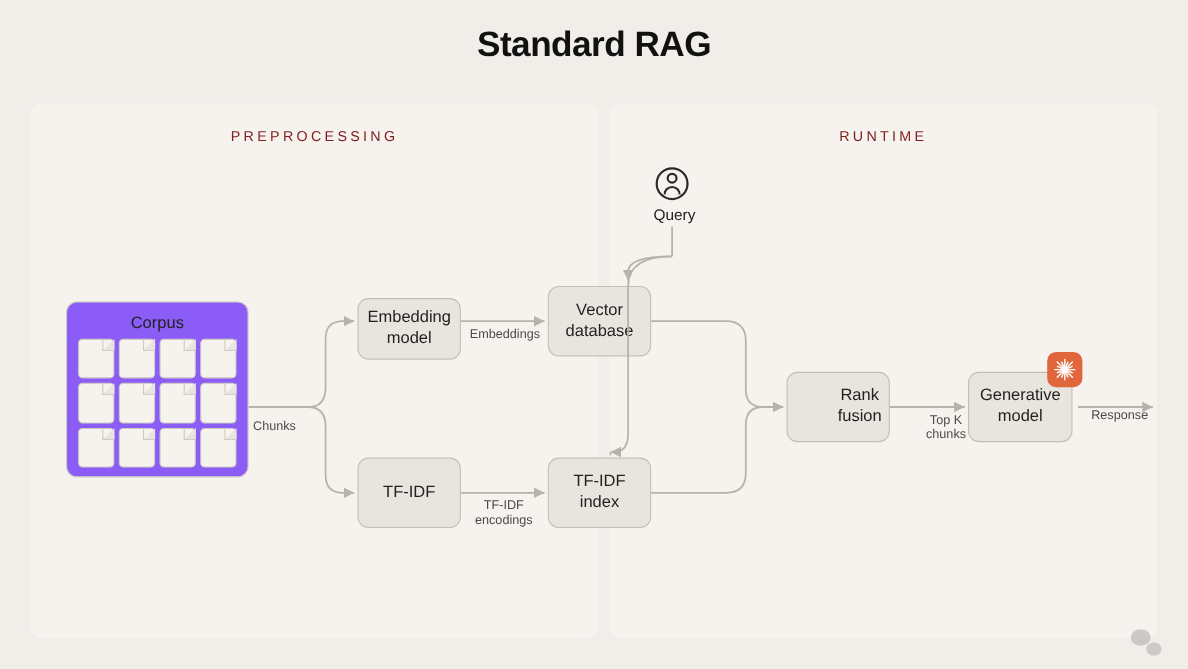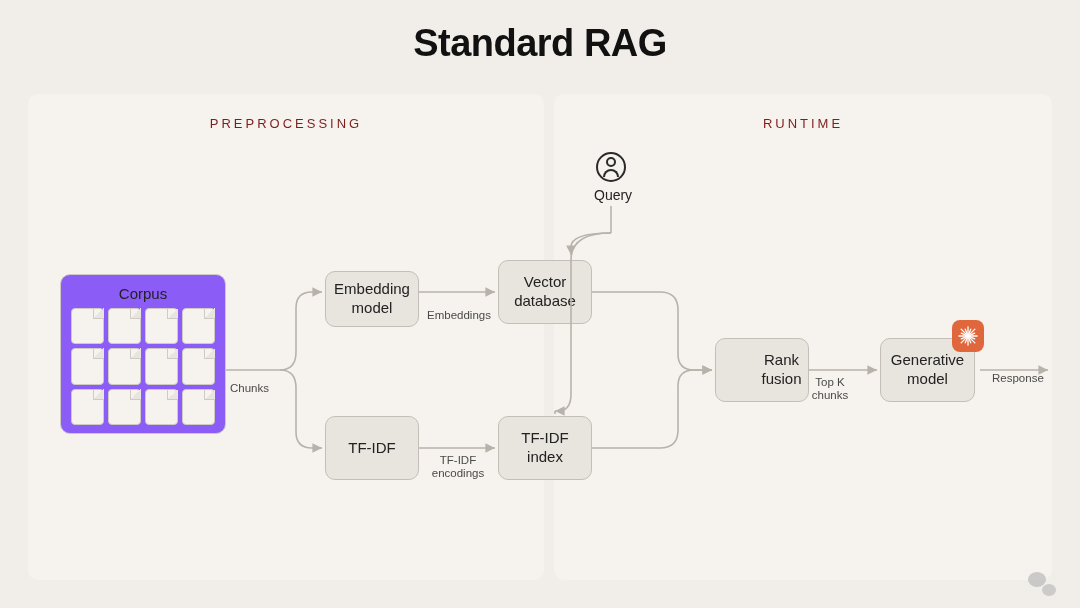--- a/index.html
+++ b/index.html
@@ -8,21 +8,21 @@
     background: #f1eeea;
     font-family: -apple-system, BlinkMacSystemFont, "Segoe UI", Helvetica, Arial, sans-serif;
     color: #2a2a2a;
     overflow: hidden;
     position: relative;
   }
   .title {
     position: absolute;
     top: 22px; left: 0; right: 0;
     text-align: center;
-    font-size: 38px;
+    font-size: 32px;
     font-weight: 700;
     letter-spacing: -0.5px;
     color: #111;
   }
   
   .col {
     position: absolute;
     top: 94px; bottom: 28px;
     background: #f6f3ef;
     border-radius: 10px;
@@ -213,23 +213,23 @@
     </svg>
 </div>
 
 <div class="query-icon" style="left:596px; top:152px;">
   <div class="head"></div>
     <div class="body"></div>
 </div>
 <div class="query-label" style="left:594px; top:187px;">Query</div>
 
 <div class="elabel" style="left:230px; top:382px;">Chunks</div>
-<div class="elabel" style="left:427px; top:309px;">Embeddings</div>
+<div class="elabel" style="left:427px; top:298px;">Embeddings</div>
 <div class="elabel" style="left:428px; top:454px; width:60px;">TF-IDF encodings</div>
-<div class="elabel" style="left:807px; top:376px; width:46px;">Top K chunks</div>
+<div class="elabel" style="left:837px; top:376px; width:46px;">Top K chunks</div>
 <div class="elabel" style="left:992px; top:372px;">Response</div>
 
 <svg class="arrows">
   <defs>
     <marker id="ah" markerWidth="8" markerHeight="8" refX="6" refY="3" orient="auto">
       <path d="M0,0 L6,3 L0,6 Z" class="arrhead"></path>
     </marker>
   </defs>
 
   <path class="arr" d="M226,370 L280,370"></path>

